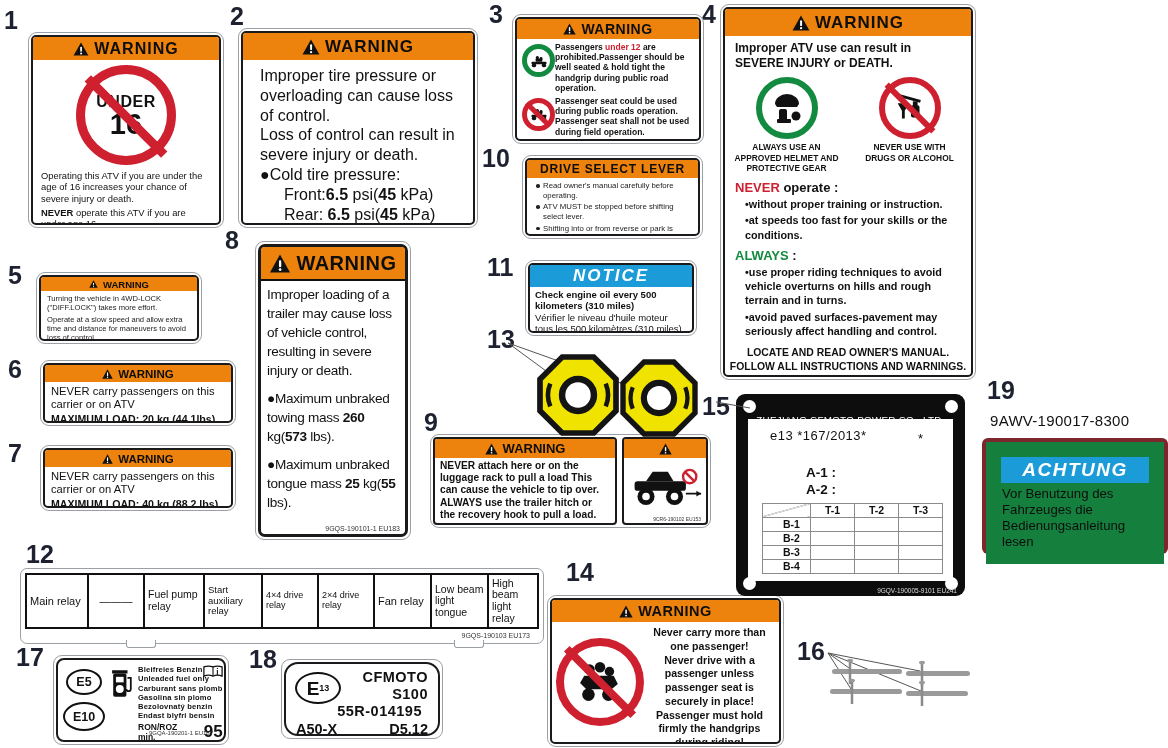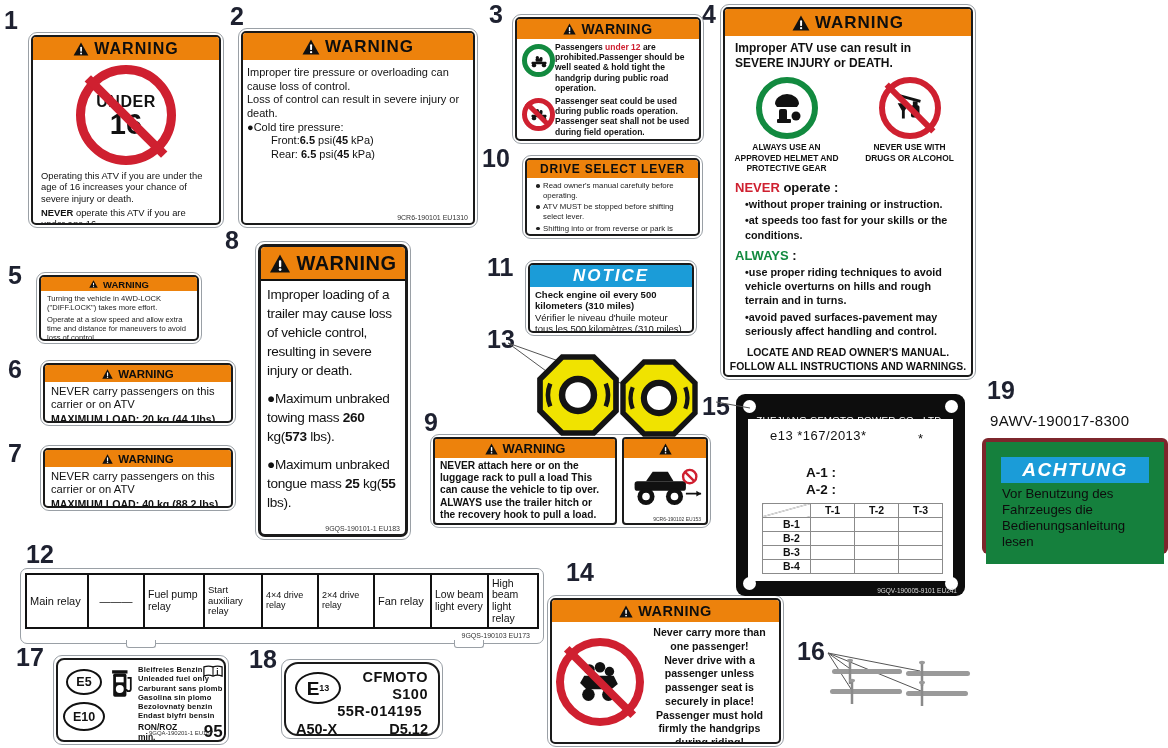--- a/index.html
+++ b/index.html
@@ -17,21 +17,21 @@
 #L1{left:28px;top:32px;width:196px;height:196px}
 #L1 .hdr{height:23px;font-size:16px;letter-spacing:1px}
 .ban1{position:relative;width:100px;height:100px;border:9px solid #cf2030;border-radius:50%;margin:5px auto 2px;display:flex;flex-direction:column;align-items:center;justify-content:center;flex:0 0 auto}
 .ban1::before{content:"";position:absolute;width:108px;height:9px;background:#cf2030;transform:rotate(45deg);left:-13px;top:38px}
 .ban1 .bt{font-size:16px;font-weight:700;letter-spacing:.5px}
 .ban1 .bn{font-size:29px;font-weight:700;line-height:.9}
 #L1 .p{font-size:9.4px;line-height:1.2;padding:0 8px;margin-top:3px}
 
 #L2{left:238px;top:28px;width:240px;height:200px}
 #L2 .hdr{height:27px;font-size:17px;letter-spacing:1px}
-#L2 .bd{padding:6px 4px 0;font-size:11px;line-height:1.24}
+#L2 .bd{padding:6px 17px 0;font-size:16px;line-height:1.24}
 #L2 .ind{padding-left:24px}
 .bv{font-weight:700}
 
 #L3{left:512px;top:14px;width:192px;height:130px}
 #L3 .hdr{height:20px;font-size:14px;letter-spacing:.5px}
 #L3 .row{display:flex;padding:3px 5px 0;align-items:flex-start}
 #L3 .txt{font-size:8.5px;font-weight:700;line-height:1.2}
 .ring{flex:0 0 auto;width:33px;height:33px;border-radius:50%;display:flex;align-items:center;justify-content:center;margin-top:2px;position:relative}
 .ring-g{border:5px solid #128a3f}
 .ring-r{border:5px solid #cf2030}
@@ -469,21 +469,21 @@
 
   <div class="diecut" id="L12">
     <div class="relayrow">
       <div class="rcell">Main relay</div>
       <div class="rcell">———</div>
       <div class="rcell">Fuel pump relay</div>
       <div class="rcell">Start auxiliary relay</div>
       <div class="rcell">4×4 drive relay</div>
       <div class="rcell">2×4 drive relay</div>
       <div class="rcell">Fan relay</div>
-      <div class="rcell">Low beam light every</div>
+      <div class="rcell">Low beam light tongue</div>
       <div class="rcell">High beam light relay</div>
     </div>
     <div class="code">9GQS-190103  EU173</div>
     <div class="tab" style="left:105px"></div>
     <div class="tab" style="left:433px"></div>
   </div>
 
   <div class="diecut" id="L14">
     <div class="lbl">
       <div class="hdr">

